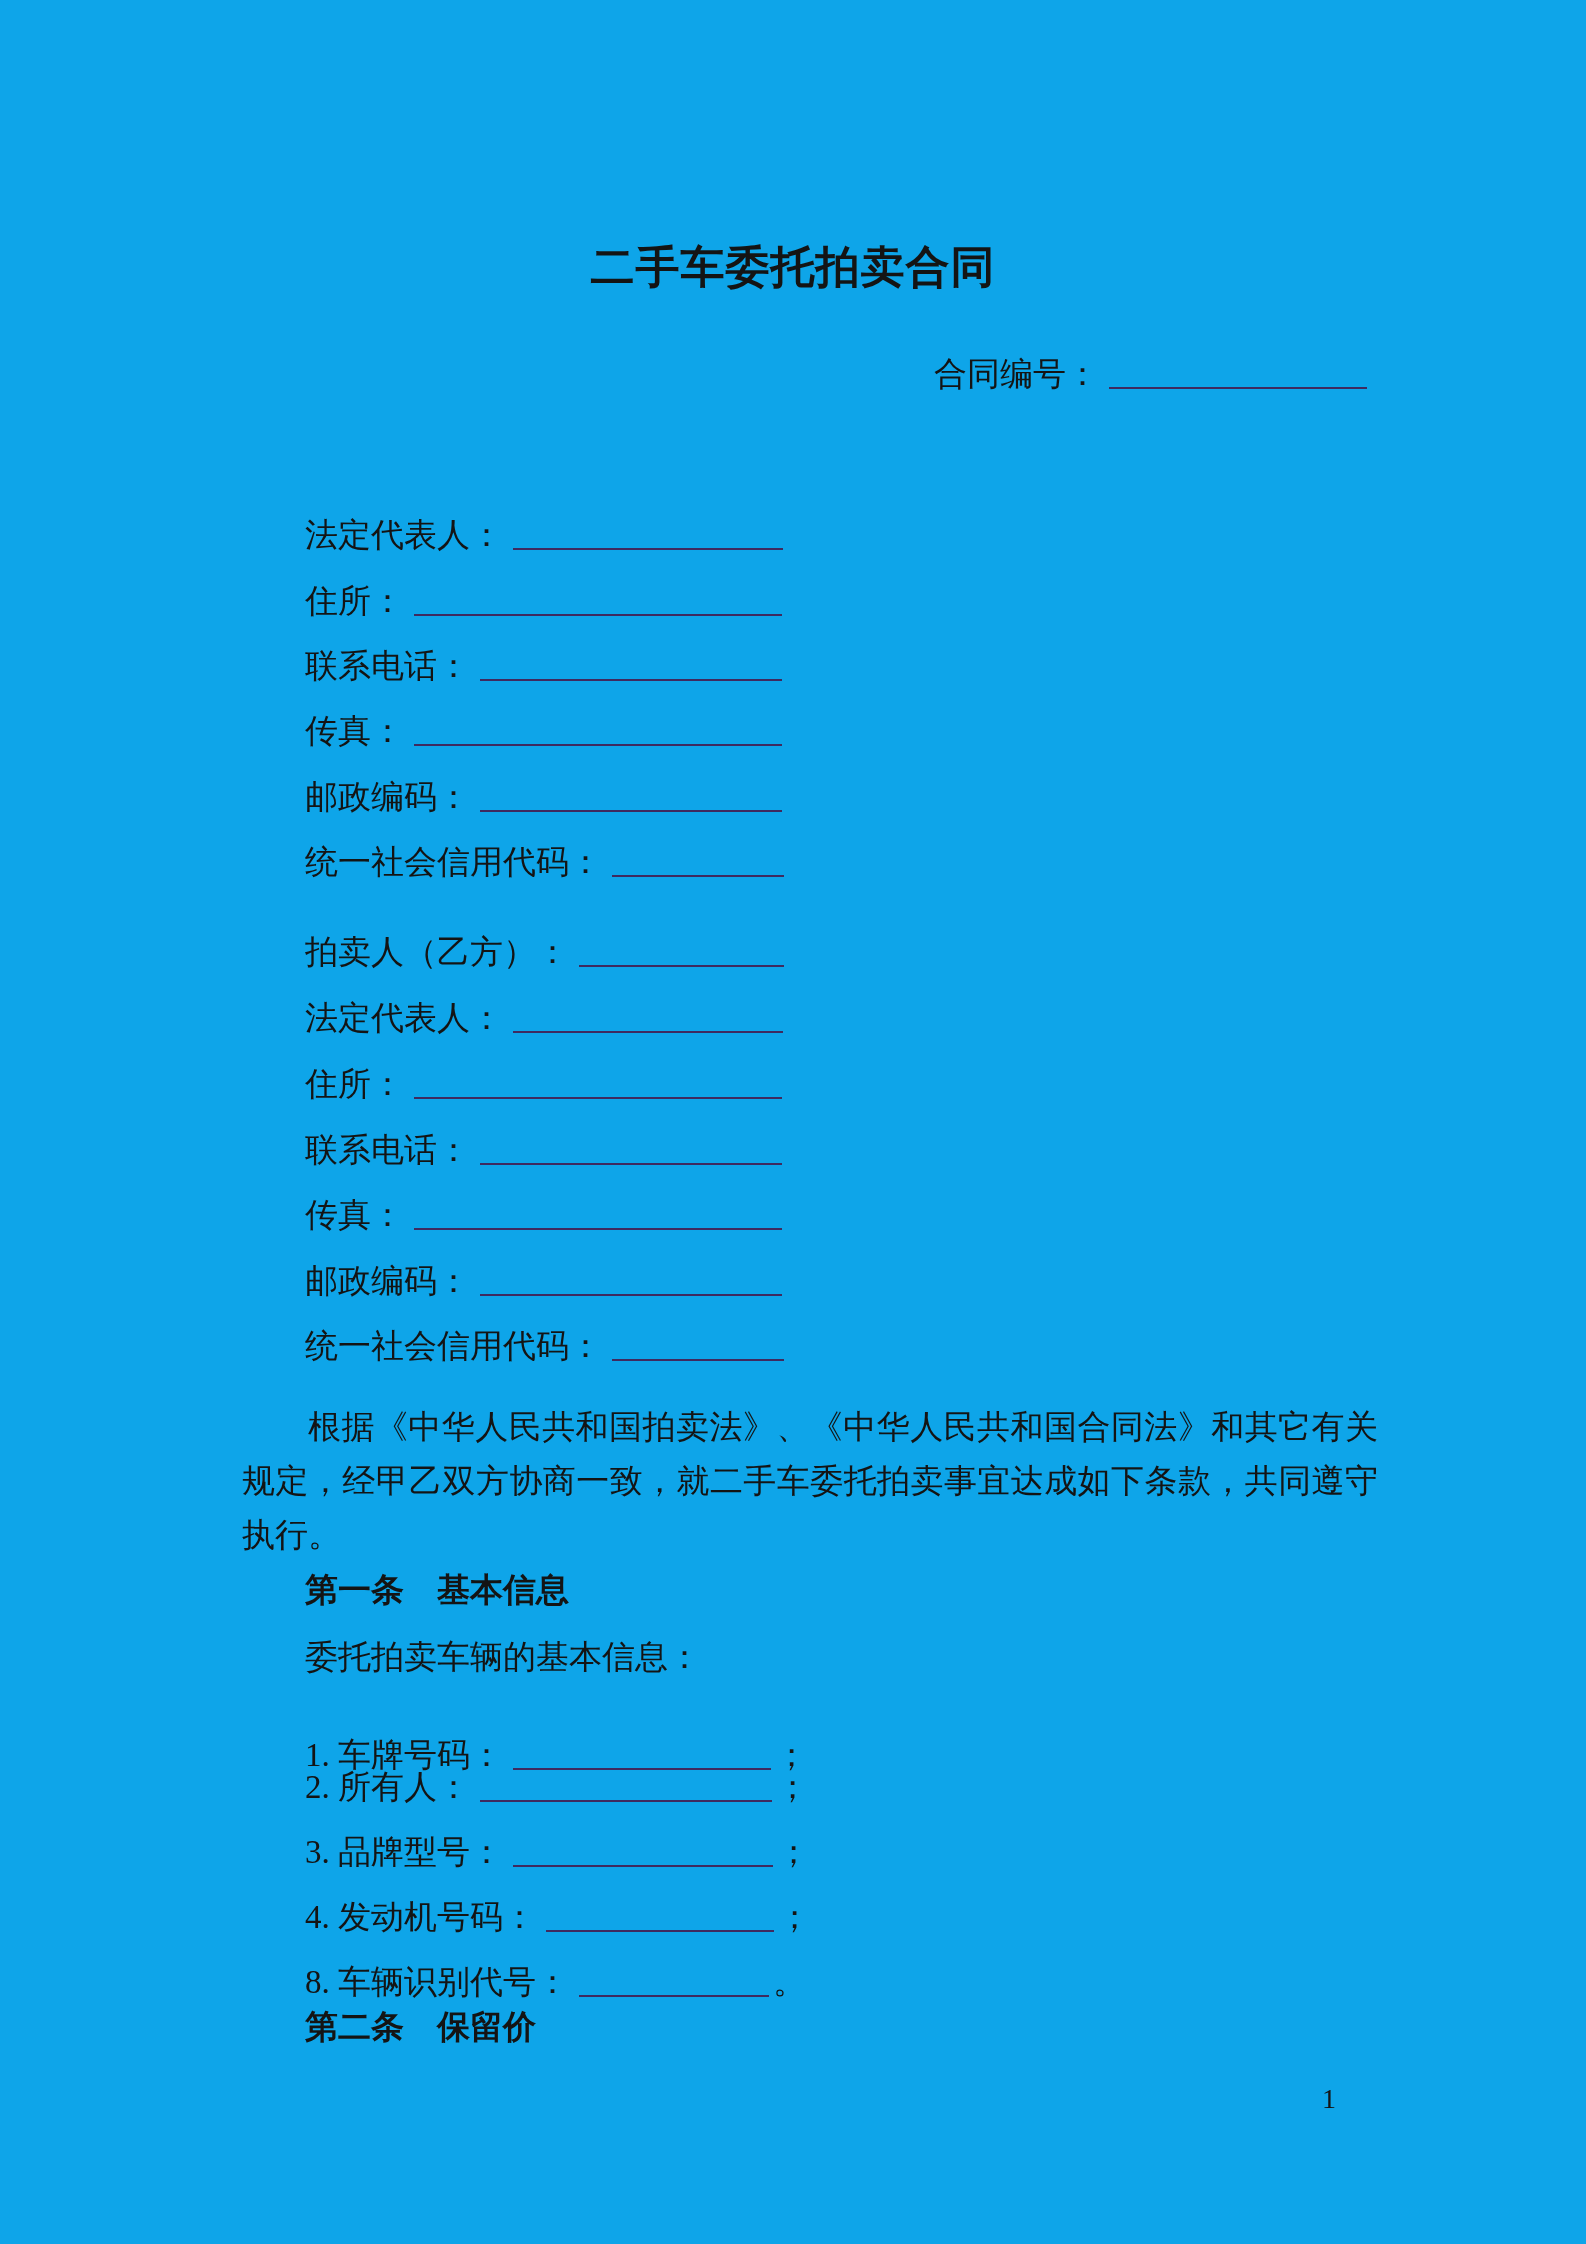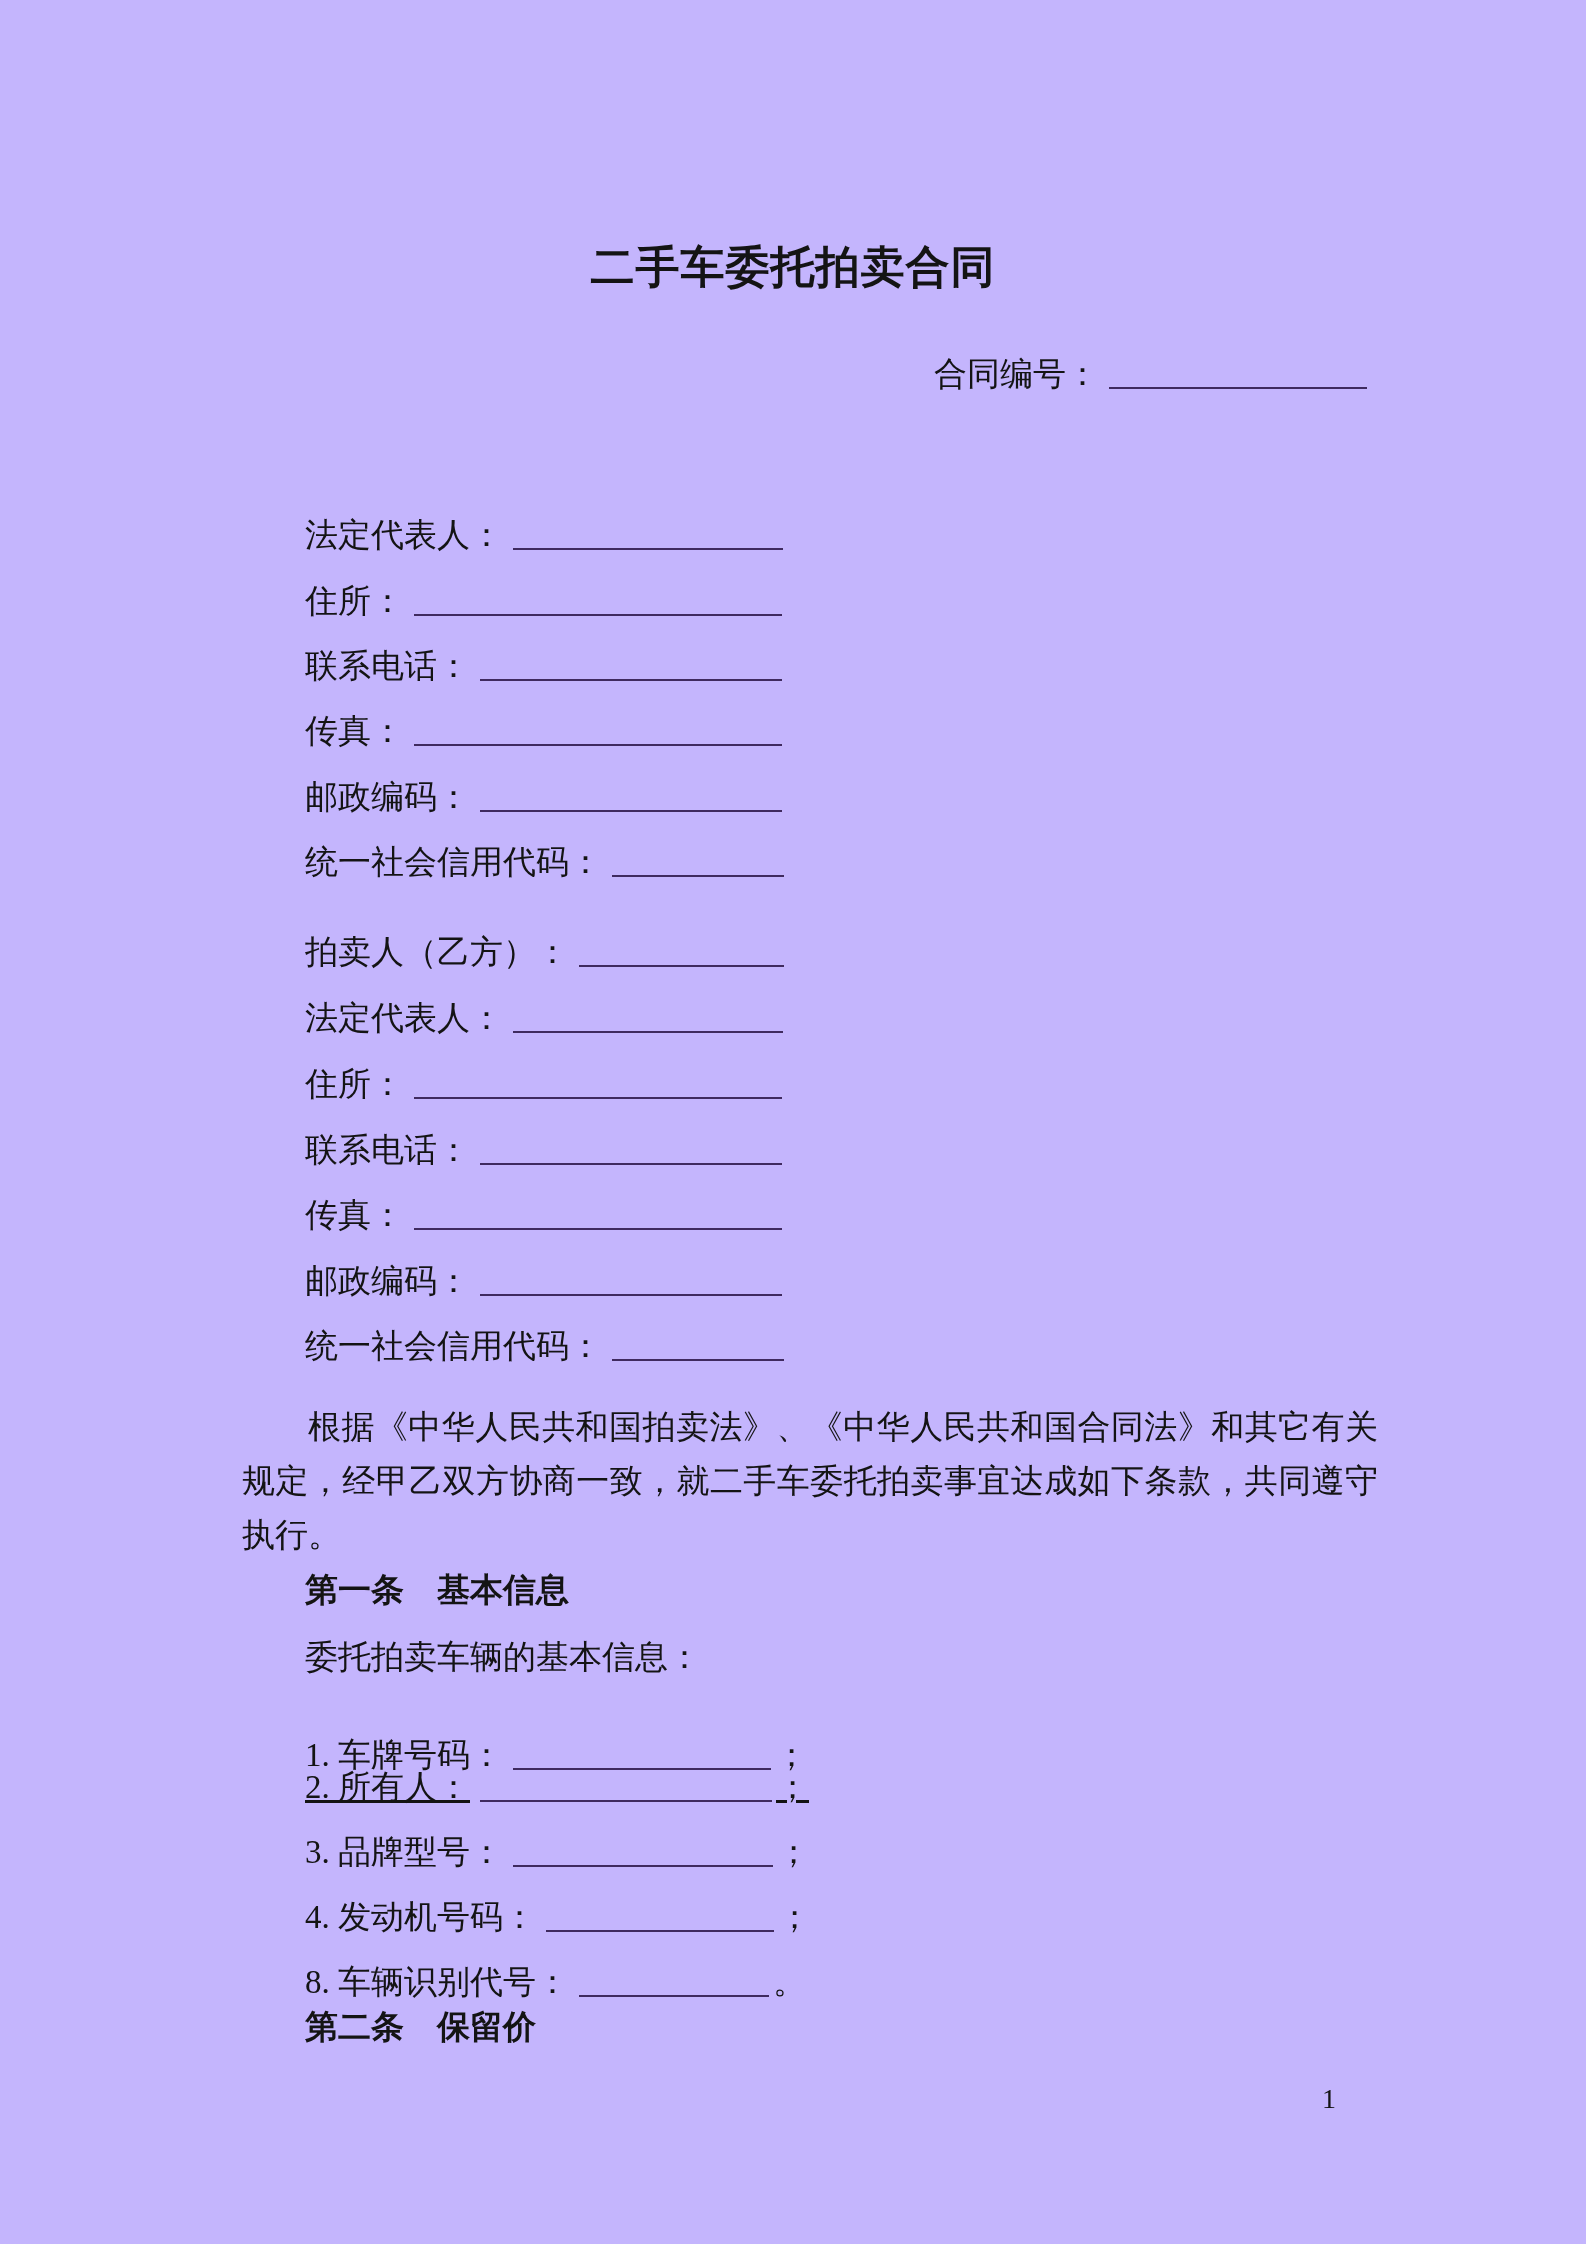--- a/index.html
+++ b/index.html
@@ -5,21 +5,21 @@
   :root{
     --ink:#141414;
     --line:#3f2a5f;
   }
   html,body{margin:0;padding:0;background:#ffffff;}
   .page{
     position:relative;
     width:1586px;
     height:2244px;
     margin:0 auto;
-    background:#c4b5fd;
+    background:#0ea5e9;
     font-family:"Liberation Serif","DejaVu Serif",serif;
     color:var(--ink);
     overflow:hidden;
   }
   .doc-title{
     position:absolute;
     left:0; top:238px;
     width:100%;
     text-align:center;
     font-size:44px;
@@ -112,21 +112,21 @@
   </div>
 
   <div class="preamble">根据《中华人民共和国拍卖法》、《中华人民共和国合同法》和其它有关规定，经甲乙双方协商一致，就二手车委托拍卖事宜达成如下条款，共同遵守执行。</div>
 
   <div class="row heading" style="left:305px; top:1568px;">第一条　基本信息</div>
   <div class="row" style="left:305px; top:1635px;">委托拍卖车辆的基本信息：</div>
 
   <div class="row" style="left:305px; top:1697px;margin-top:34px;">
     <span>1. 车牌号码：</span><span class="blank" style="width:258px;"></span><span class="suffix">；</span>
   </div>
-  <div class="row" style="left:305px; top:1763px;text-decoration:underline;">
+  <div class="row" style="left:305px; top:1763px;">
     <span>2. 所有人：</span><span class="blank" style="width:292px;"></span><span class="suffix">；</span>
   </div>
   <div class="row" style="left:305px; top:1828px;">
     <span>3. 品牌型号：</span><span class="blank" style="width:260px;"></span><span class="suffix">；</span>
   </div>
   <div class="row" style="left:305px; top:1893px;">
     <span>4. 发动机号码：</span><span class="blank" style="width:228px;"></span><span class="suffix">；</span>
   </div>
   <div class="row" style="left:305px; top:1958px;">
     <span>8. 车辆识别代号：</span><span class="blank" style="width:190px;"></span><span class="suffix">。</span>

